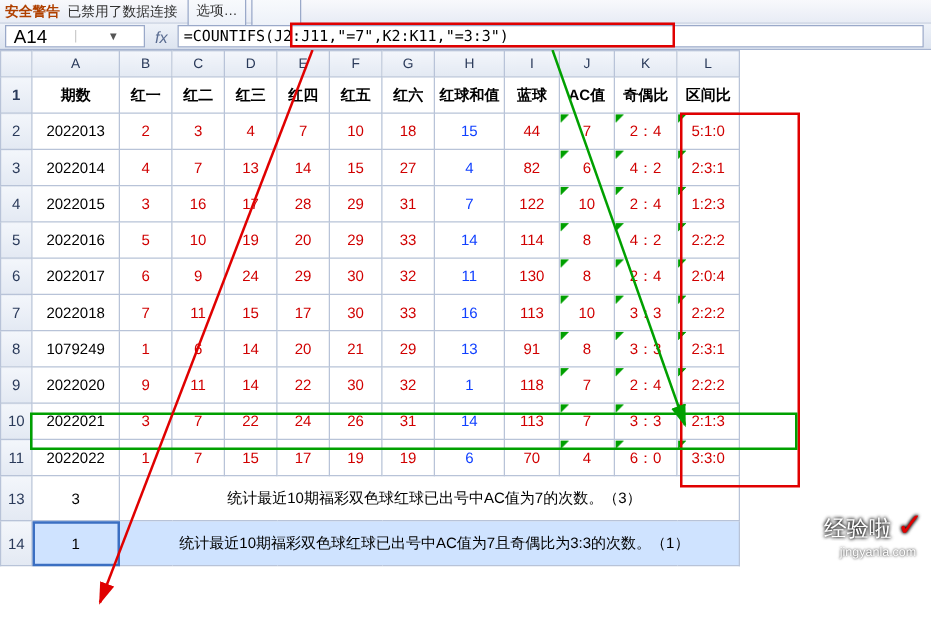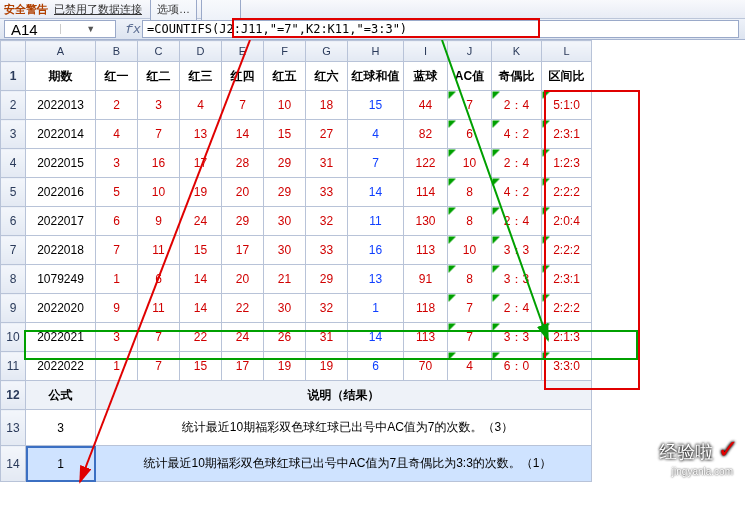--- a/index.html
+++ b/index.html
@@ -18,40 +18,40 @@
     background: linear-gradient(#f8f9fc,#e8ecf5);
     border-bottom: 1px solid #bcc6d9;
     display: flex;
     align-items: center;
     padding-left: 4px;
     font-size: 11px;
     color: #333;
     text-align: right;
   }
   .topbar .warn { color:#b04000; font-weight:bold; margin-right:6px;}
-  .topbar .msg { color:#333; margin-right:8px;text-decoration:underline;}
+  .topbar .msg { color:#333; margin-right:8px;}
   .topbar .btn {
     border:1px solid #9aa9c9; background:linear-gradient(#fdfefe,#e9eef7);
     padding:12px 6px; height:14px; line-height:14px; border-radius:2px;
     margin-right:4px; cursor:pointer;
   }
   .namebox-row {
     height: 20px;
     background: linear-gradient(#eef2f9,#dde4f0);
     border-bottom:1px solid #a6b4d0;
     display:flex; align-items:center;
   }
   .namebox {
     width:110px; height:16px; background:#fff; border:1px solid #9aa9c9;
     margin:0 2px 0 4px; display:flex; align-items:center; position:relative;
   }
   .namebox span { flex:1; padding-left:6px; font-size:15px; }
   .namebox .dd { width:12px; text-align:center; color:#555; font-size:9px; border-left:1px solid #ccc;}
   .fx-sep { width:6px;}
-  .fx-label { width:18px; text-align:center; color:#5b6d92; font-style:italic; font-family:Liberation Mono, monospace; font-size:13px;}
+  .fx-label { width:18px; color:#5b6d92; font-style:italic; font-family:Liberation Sans, sans-serif; font-size:13px;}
   .formula-bar {
     flex:1; height:16px; background:#fff; border:1px solid #9aa9c9;
     margin-right:6px; padding-left:4px; font-size:12px; line-height:16px;
     font-family: "Consolas","SimSun",monospace;
   }
   .sheet {
     position: relative;
     width: 745px;
   }
   table.grid {
@@ -336,25 +336,20 @@
           <td class="red">15</td>
           <td class="red">17</td>
           <td class="red">19</td>
           <td class="red">19</td>
           <td class="blue">6</td>
           <td class="red">70</td>
           <td class="red green-dot">4</td>
           <td class="red green-dot">6：0</td>
           <td class="red green-dot">3:3:0</td>
         </tr>
-        <tr class="hdr">
-          <th class="rowhead">12</th>
-          <td style="background: rgb(238, 242, 248);">公式</td>
-          <td colspan="11" style="background: rgb(238, 242, 248);">说明（结果）</td>
-        </tr>
         <tr style="height: 36px;">
           <th class="rowhead">13</th>
           <td>3</td>
           <td colspan="11" class="big-merge">统计最近10期福彩双色球红球已出号中AC值为7的次数。（3）</td>
         </tr>
         <tr style="height: 36px;">
           <th class="rowhead">14</th>
           <td class="sel active-cell">1</td>
           <td colspan="11" class="big-merge sel">统计最近10期福彩双色球红球已出号中AC值为7且奇偶比为3:3的次数。（1）</td>
         </tr>

